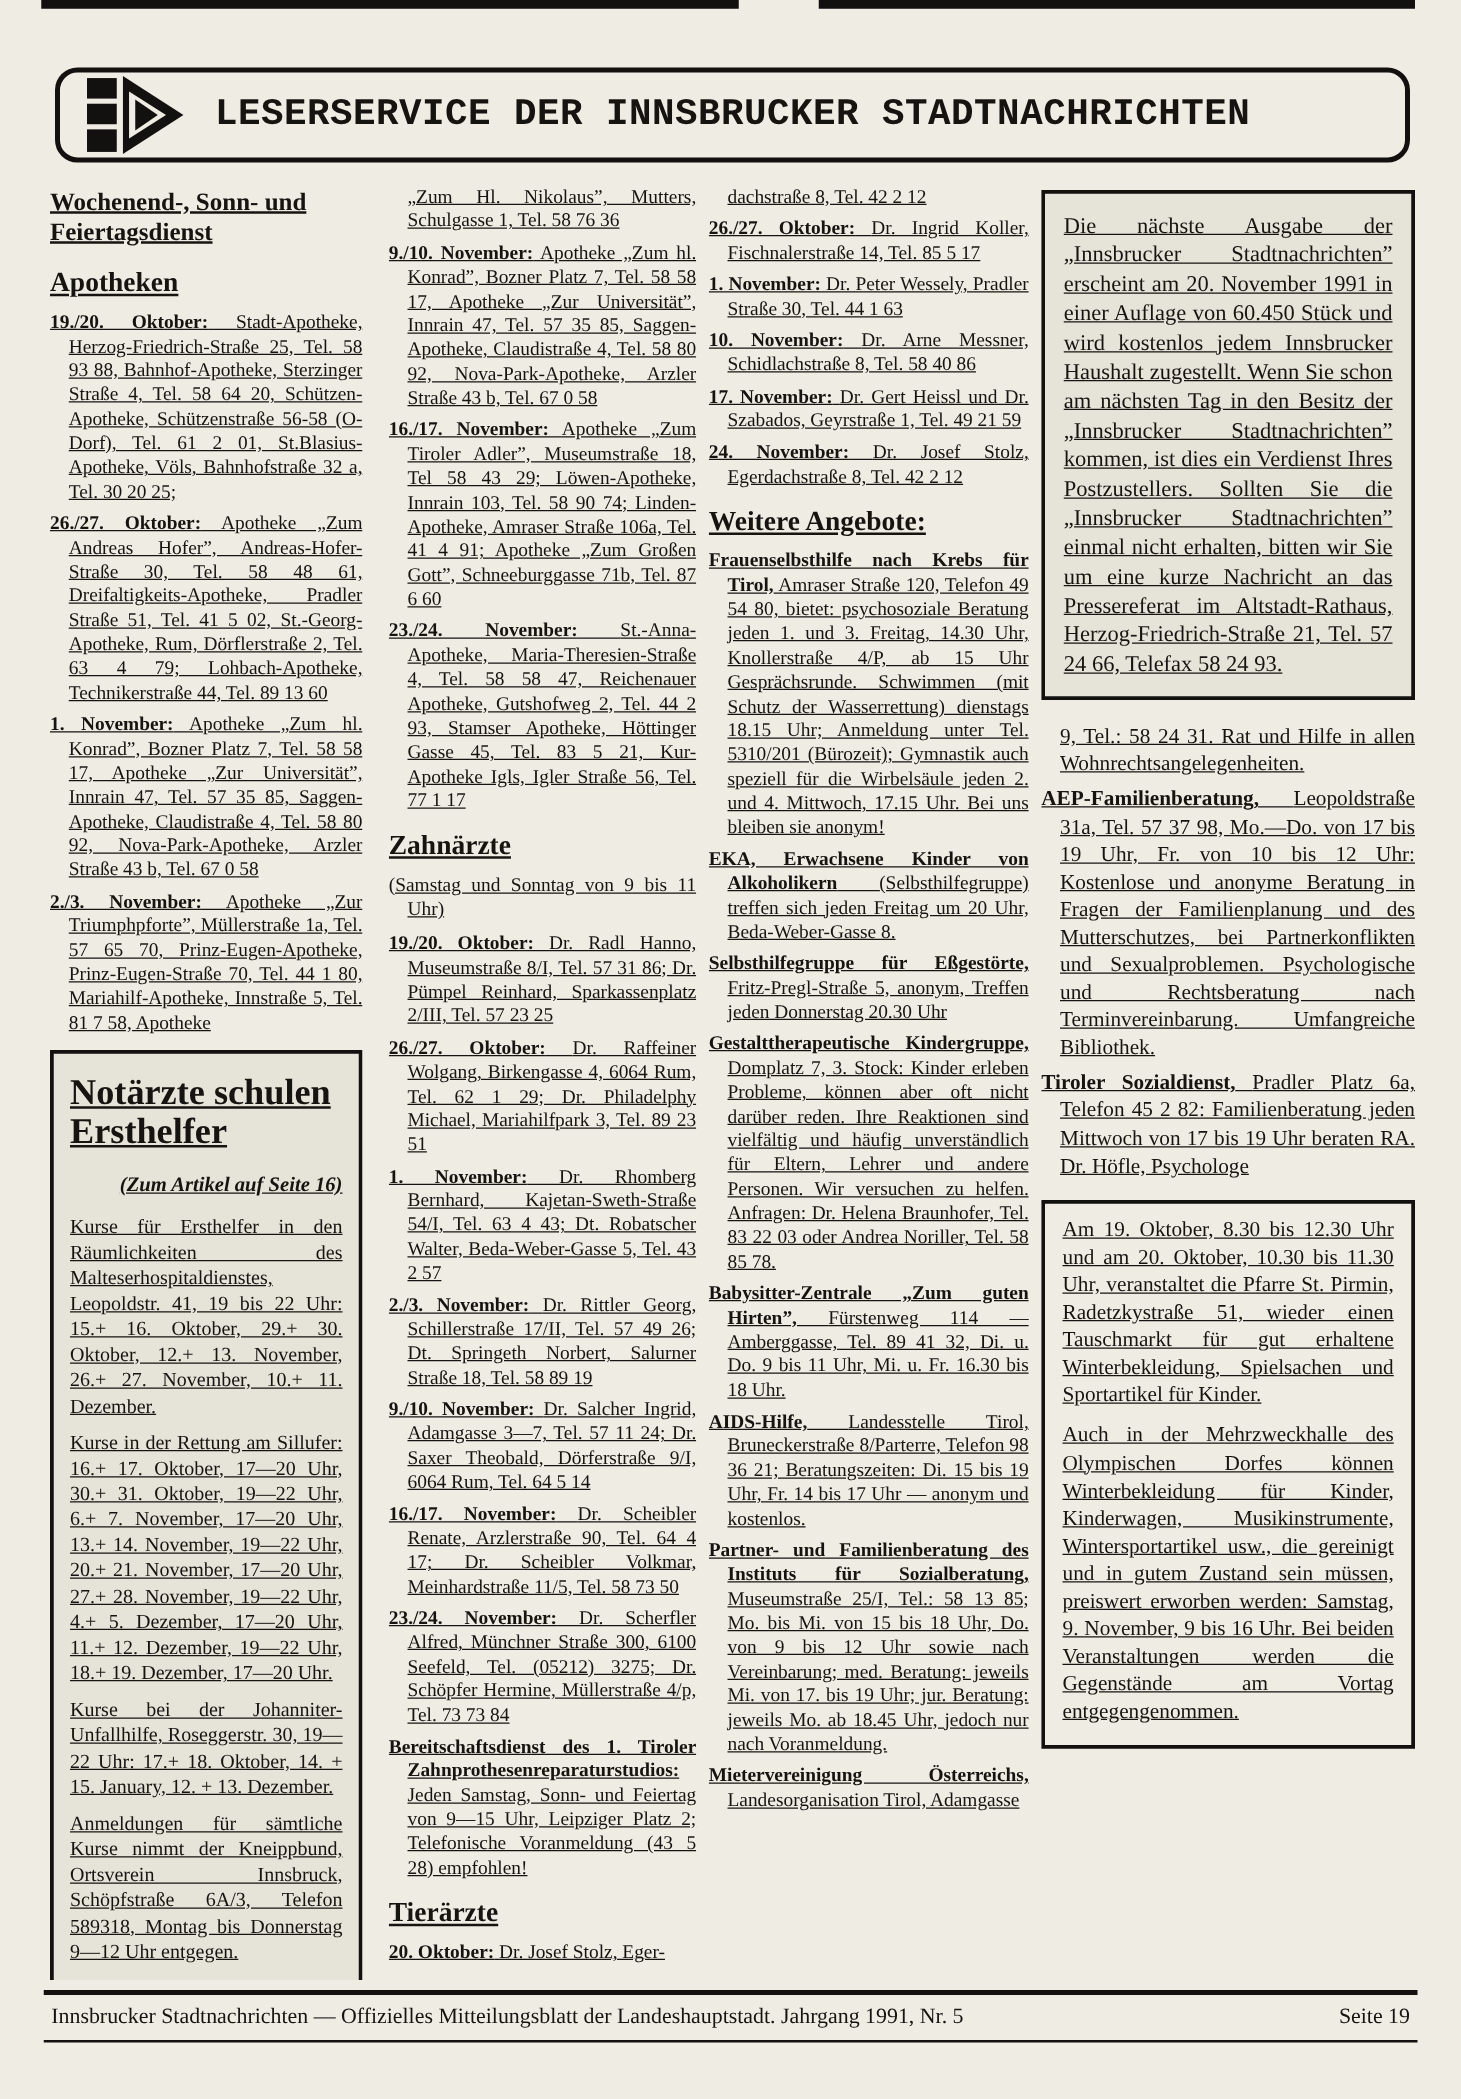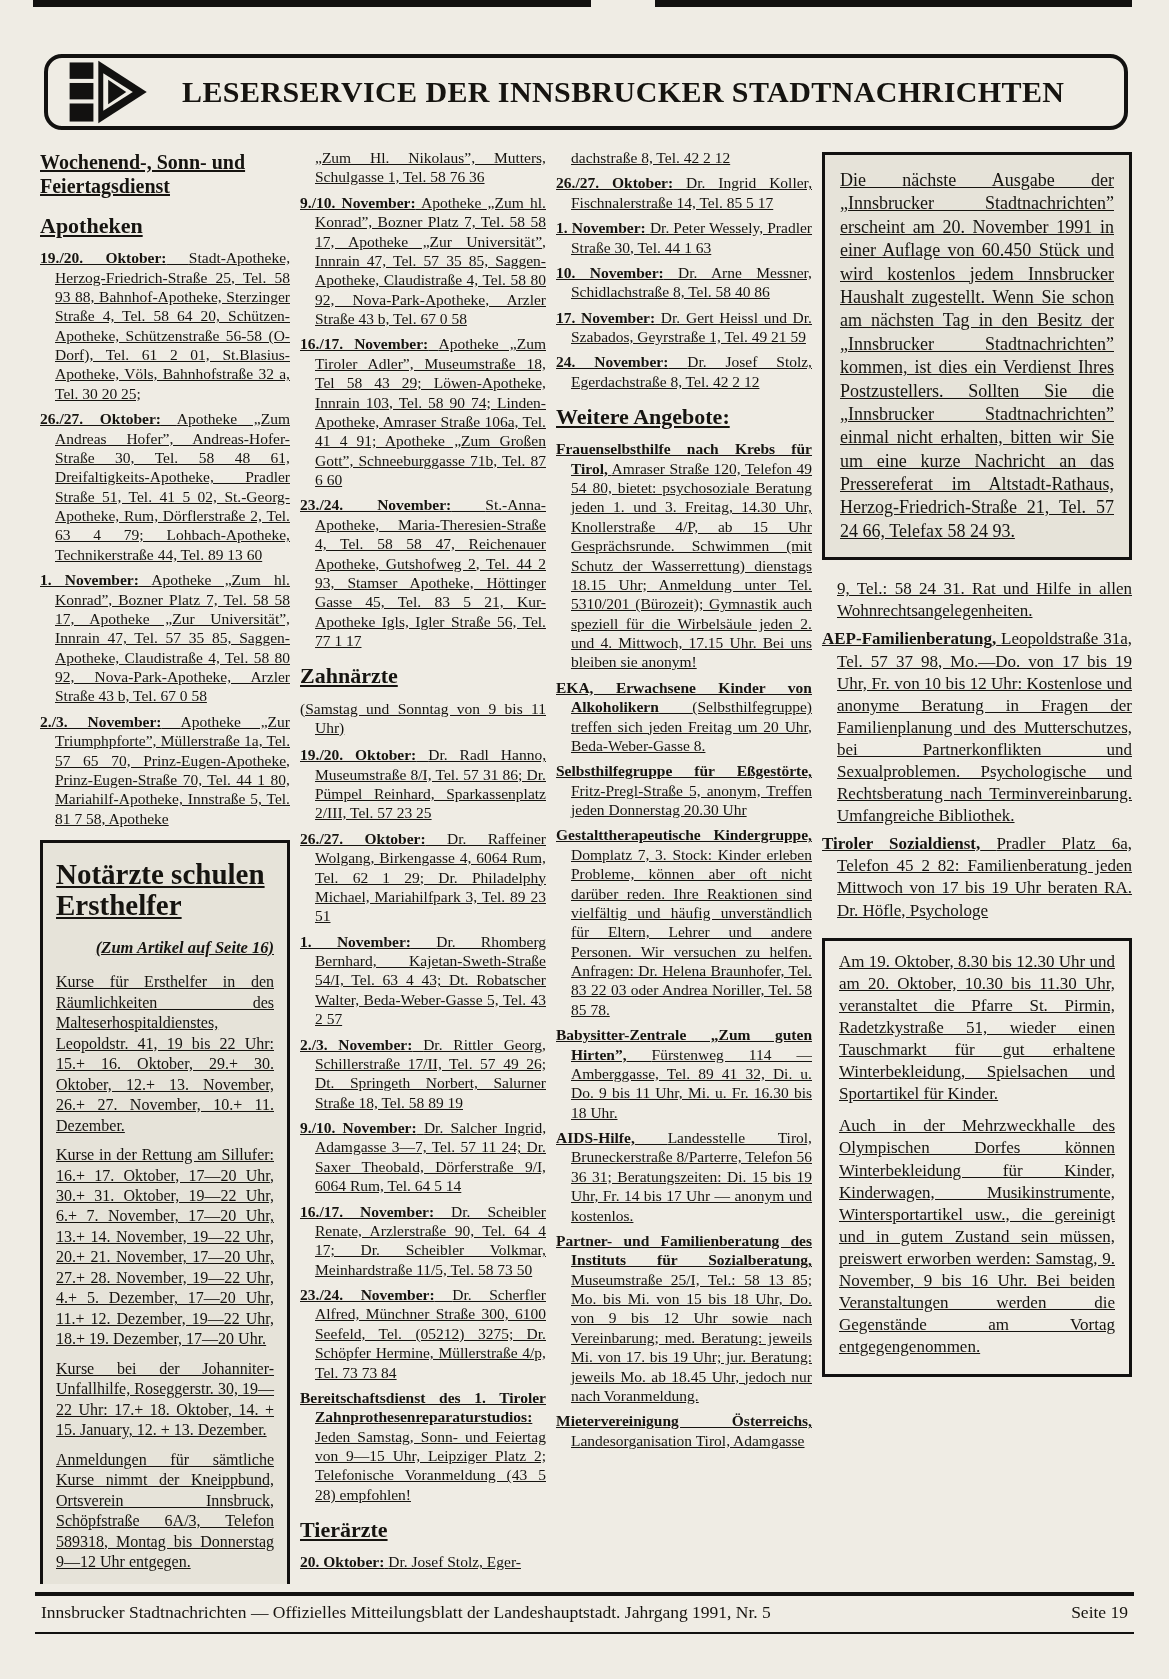--- a/index.html
+++ b/index.html
@@ -4,28 +4,28 @@
 <style>
   html,body{margin:0;padding:0;background:#efece4;}
   .page{position:relative;width:1169px;height:1679px;background:#efece4;
         font-family:"Liberation Serif","DejaVu Serif",serif;color:#161410;overflow:hidden;}
   .top-rule{position:absolute;top:0;height:7px;background:#121110;}
   .top-rule.left{left:33px;width:558px;}
   .top-rule.right{left:655px;width:477px;}
 
   .masthead{position:absolute;left:44px;top:54px;width:1084px;height:76px;
             border:4px solid #121110;border-radius:18px;background:#efece4;
-            display:flex;align-items:center;gap:30px;padding:0 18px;box-sizing:border-box;}
+            display:flex;align-items:center;gap:20px;padding:0 18px;box-sizing:border-box;font-family:Liberation Mono, monospace;}
   .masthead h1{margin:0;font-size:30px;font-weight:bold;letter-spacing:.4px;white-space:nowrap;}
   .logo{flex:0 0 auto;display:block;}
 
   .columns{position:absolute;left:40px;top:148px;width:1092px;height:1436px;
            display:flex;gap:10px;text-decoration:underline;}
   .col{overflow:hidden;text-align:justify;font-size:15.5px;line-height:1.25;}
-  .col1{width:250px;} .col2{width:246px;} .col3{width:256px;}
+  .col1{width:250px;} .col2{width:246px;margin-left:11px;} .col3{width:256px;}
   .col4{flex:1;font-size:17px;line-height:1.3;}
 
   .sec-title{font-size:20px;line-height:1.2;font-weight:bold;margin:2px 0 16px;text-align:left;}
   .cat{font-size:22px;font-weight:bold;margin:14px 0 10px;text-align:left;line-height:1.1;}
   .cat.first{margin-top:0;}
   .entry{margin:0 0 6px;padding-left:15px;text-indent:-15px;}
   .lead{font-weight:bold;}
   .cont{margin:0 0 6px;padding-left:15px;}
   .note{margin:0 0 8px;padding-left:15px;text-indent:-15px;}
 
@@ -157,21 +157,21 @@
           <p class="entry"><b class="lead">Frauenselbsthilfe nach Krebs für Tirol,</b> <span>Amraser Straße 120, Telefon 49 54 80, bietet: psychosoziale Beratung jeden 1. und 3. Freitag, 14.30 Uhr, Knollerstraße 4/P, ab 15 Uhr Gesprächsrunde. Schwimmen (mit Schutz der Wasserrettung) dienstags 18.15 Uhr; Anmeldung unter Tel. 5310/201 (Bürozeit); Gymnastik auch speziell für die Wirbelsäule jeden 2. und 4. Mittwoch, 17.15 Uhr. Bei uns bleiben sie anonym!</span></p>
 
           <p class="entry"><b class="lead">EKA, Erwachsene Kinder von Alkoholikern</b> <span>(Selbsthilfegruppe) treffen sich jeden Freitag um 20 Uhr, Beda-Weber-Gasse 8.</span></p>
 
           <p class="entry"><b class="lead">Selbsthilfegruppe für Eßgestörte,</b> <span>Fritz-Pregl-Straße 5, anonym, Treffen jeden Donnerstag 20.30 Uhr</span></p>
 
           <p class="entry"><b class="lead">Gestalttherapeutische Kindergruppe,</b> <span>Domplatz 7, 3. Stock: Kinder erleben Probleme, können aber oft nicht darüber reden. Ihre Reaktionen sind vielfältig und häufig unverständlich für Eltern, Lehrer und andere Personen. Wir versuchen zu helfen. Anfragen: Dr. Helena Braunhofer, Tel. 83 22 03 oder Andrea Noriller, Tel. 58 85 78.</span></p>
 
           <p class="entry"><b class="lead">Babysitter-Zentrale „Zum guten Hirten”,</b> <span>Fürstenweg 114 — Amberggasse, Tel. 89 41 32, Di. u. Do. 9 bis 11 Uhr, Mi. u. Fr. 16.30 bis 18 Uhr.</span></p>
 
-          <p class="entry"><b class="lead">AIDS-Hilfe,</b> <span>Landesstelle Tirol, Bruneckerstraße 8/Parterre, Telefon 56 36 31; Beratungszeiten: Di. 15 bis 19 Uhr, Fr. 14 bis 17 Uhr — anonym und kostenlos.</span></p>
+          <p class="entry"><b class="lead">AIDS-Hilfe,</b> <span>Landesstelle Tirol, Bruneckerstraße 8/Parterre, Telefon 98 36 21; Beratungszeiten: Di. 15 bis 19 Uhr, Fr. 14 bis 17 Uhr — anonym und kostenlos.</span></p>
 
           <p class="entry"><b class="lead">Partner- und Familienberatung des Instituts für Sozialberatung,</b> <span>Museumstraße 25/I, Tel.: 58 13 85; Mo. bis Mi. von 15 bis 18 Uhr, Do. von 9 bis 12 Uhr sowie nach Vereinbarung; med. Beratung: jeweils Mi. von 17. bis 19 Uhr; jur. Beratung: jeweils Mo. ab 18.45 Uhr, jedoch nur nach Voranmeldung.</span></p>
 
           <p class="entry"><b class="lead">Mietervereinigung Österreichs,</b> <span>Landesorganisation Tirol, Adamgasse</span></p>
         </div>
     </section>
 
     <section class="col col4">
       <aside class="graybox infobox">
         <p>Die nächste Ausgabe der „Innsbrucker Stadtnachrichten” erscheint am 20. November 1991 in einer Auflage von 60.450 Stück und wird kostenlos jedem Innsbrucker Haushalt zugestellt. Wenn Sie schon am nächsten Tag in den Besitz der „Innsbrucker Stadtnachrichten” kommen, ist dies ein Verdienst Ihres Postzustellers. Sollten Sie die „Innsbrucker Stadtnachrichten” einmal nicht erhalten, bitten wir Sie um eine kurze Nachricht an das Pressereferat im Altstadt-Rathaus, Herzog-Friedrich-Straße 21, Tel. 57 24 66, Telefax 58 24 93.</p>

